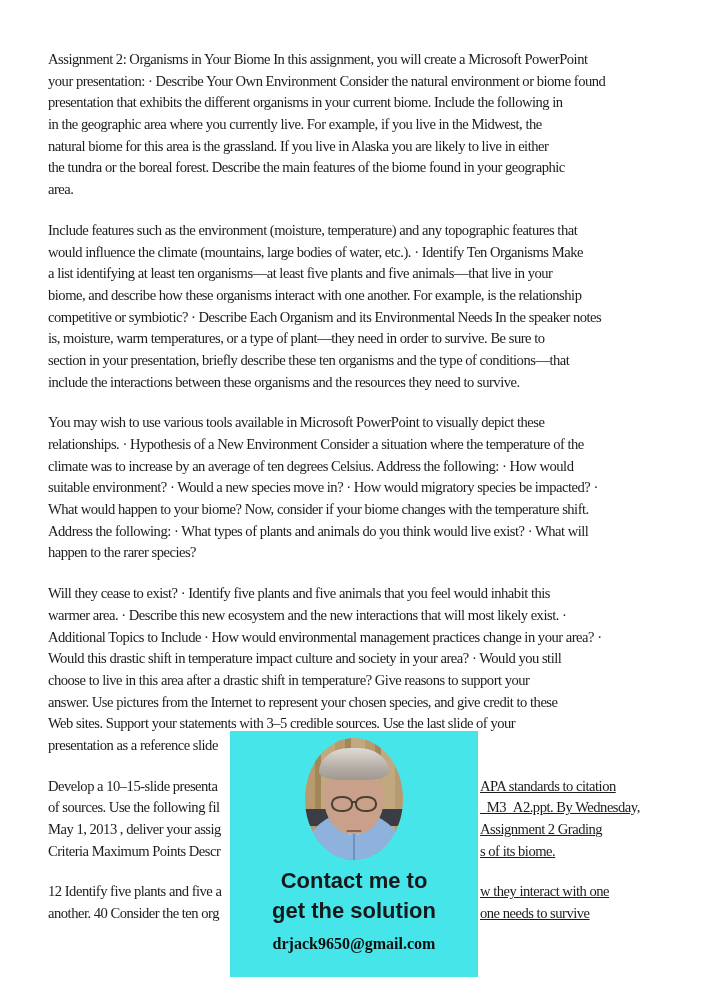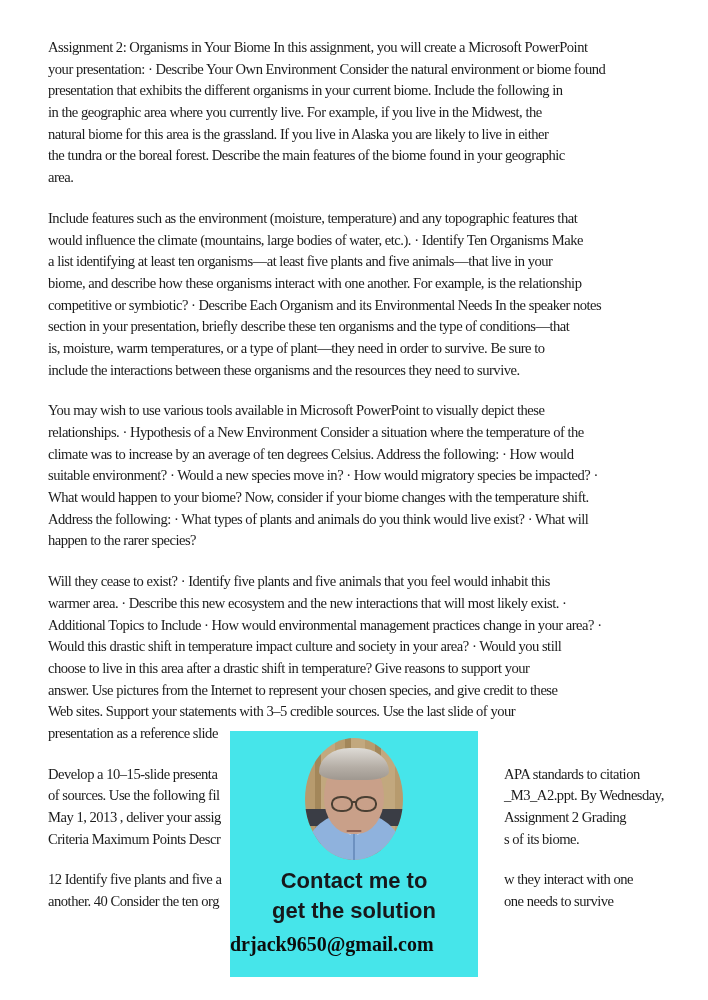--- a/index.html
+++ b/index.html
@@ -16,31 +16,32 @@
   }
   
   .doc {
     position: absolute;
     top: 0; left: 0; right: 0;
     padding: 33px 40px 0 48px;
     color: #1c1c1c;
     font-size: 14.6px;
     letter-spacing: -0.5px;
   }
-  .para { margin: 4px 0 19px 0; }
+  .para { margin: 16px 0 19px 0; }
   .line {
     height: 21.7px;
     line-height: 21.7px;
     white-space: nowrap;
     position: relative;
   }
   .frag-right {
     position: absolute;
-    left: 456px; top: 0;
+    left: 432px; top: 0;
     white-space: nowrap;
+    text-decoration: underline;
   }
   
   .overlay {
     position: absolute;
     left: 230px; top: 731px;
     width: 248px; height: 246px;
     background: #46e5ea;
   }
   .photo {
     position: absolute;
@@ -128,23 +129,24 @@
     text-align: center;
     font-family: "Liberation Sans", sans-serif;
     font-weight: 700;
     font-size: 22px;
     line-height: 30px;
     color: #17181b;
   }
   .ad-email {
     position: absolute;
     top: 199px; left: 0; right: 0;
+    text-align: center;
     font-family: "Liberation Serif", serif;
     font-weight: 700;
-    font-size: 20px;
+    font-size: 16px;
     line-height: 28px;
     color: #0d0d0d;
   }
 </style>
 </head>
 <body>
 
 <div class="page">
 
   <div class="doc">
@@ -158,22 +160,22 @@
       <div class="line">the tundra or the boreal forest. Describe the main features of the biome found in your geographic</div>
       <div class="line">area.</div>
     </div>
 
     <div class="para">
       <div class="line">Include features such as the environment (moisture, temperature) and any topographic features that</div>
       <div class="line">would influence the climate (mountains, large bodies of water, etc.). · Identify Ten Organisms Make</div>
       <div class="line">a list identifying at least ten organisms—at least five plants and five animals—that live in your</div>
       <div class="line">biome, and describe how these organisms interact with one another. For example, is the relationship</div>
       <div class="line">competitive or symbiotic? · Describe Each Organism and its Environmental Needs In the speaker notes</div>
+      <div class="line">is, moisture, warm temperatures, or a type of plant—they need in order to survive. Be sure to</div>
       <div class="line">section in your presentation, briefly describe these ten organisms and the type of conditions—that</div>
-      <div class="line">is, moisture, warm temperatures, or a type of plant—they need in order to survive. Be sure to</div>
       <div class="line">include the interactions between these organisms and the resources they need to survive.</div>
     </div>
 
     <div class="para">
       <div class="line">You may wish to use various tools available in Microsoft PowerPoint to visually depict these</div>
       <div class="line">relationships. · Hypothesis of a New Environment Consider a situation where the temperature of the</div>
       <div class="line">climate was to increase by an average of ten degrees Celsius. Address the following: · How would</div>
       <div class="line">suitable environment? · Would a new species move in? · How would migratory species be impacted? ·</div>
       <div class="line">What would happen to your biome? Now, consider if your biome changes with the temperature shift.</div>
       <div class="line">Address the following: · What types of plants and animals do you think would live exist? · What will</div>

